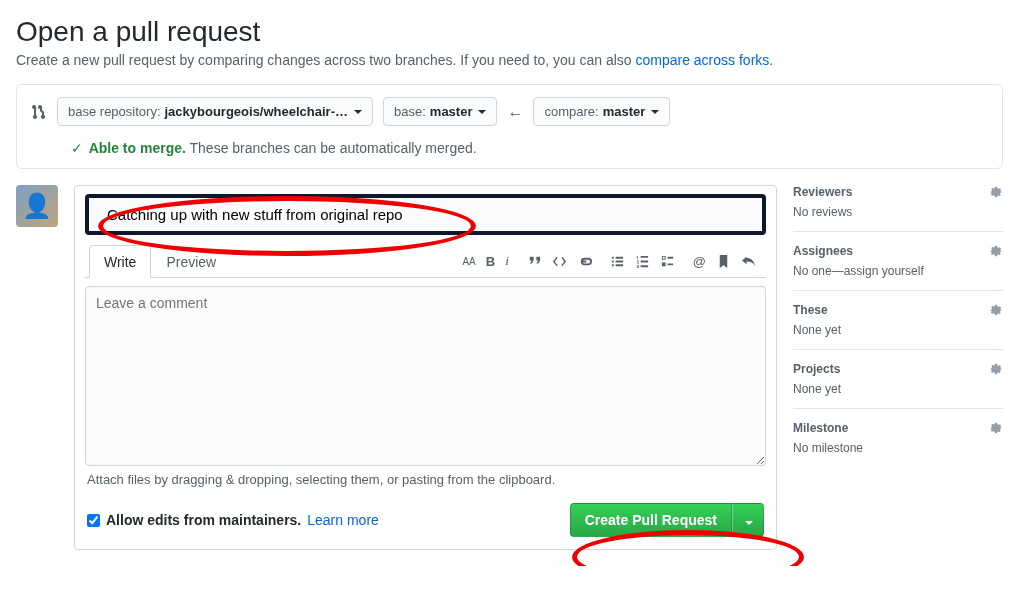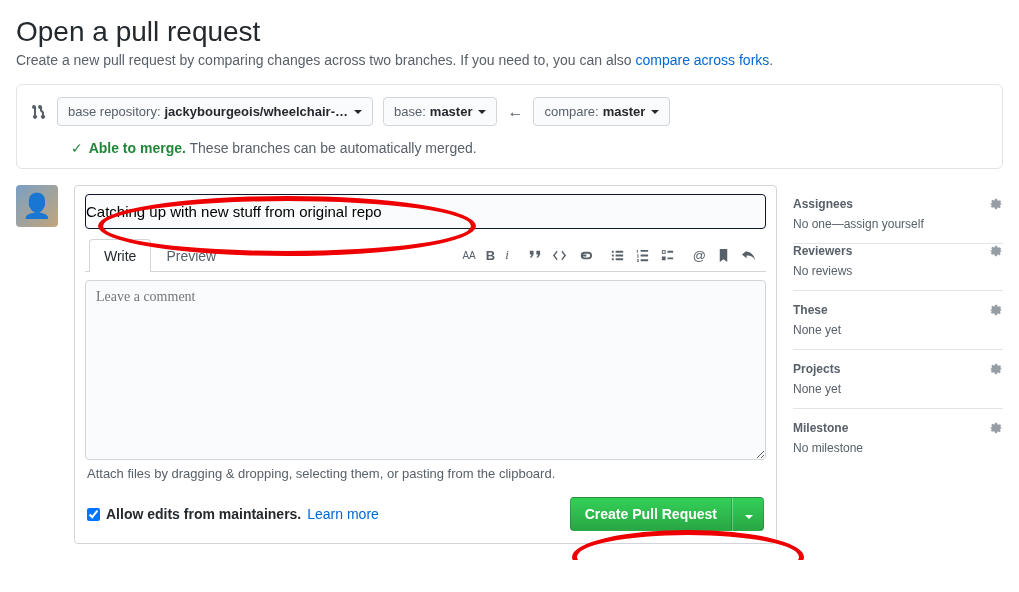--- a/index.html
+++ b/index.html
@@ -64,23 +64,23 @@
     flex-shrink: 0;
     overflow: hidden;
     display:flex; align-items:center; justify-content:center;
     font-size:24px;
   }
   .form-col { flex: 1; min-width: 0; }
   .form-card { border: 1px solid #d1d5da; border-radius: 4px; }
   .form-inner { padding: 8px 10px; }
   .title-input {
     width: 100%;
-    padding: 8px 0;
+    padding: 8px 18px;
     font-size: 15px;
-    border: 1px solid #0f172a;
+    border: 4px solid #0f172a;
     border-radius: 4px;
     background: #fafbfc;
     margin-bottom: 10px;
   }
   .tabbar {
     display: flex;
     align-items: center;
     border-bottom: 1px solid #d1d5da;
     padding: 0 4px;
   }
@@ -113,21 +113,21 @@
   .toolbar .txt { font-size: 13px; cursor:pointer; font-style: normal;}
   .comment-area {
     width: 100%;
     min-height: 180px;
     border: 1px solid #d1d5da;
     border-radius: 4px;
     padding: 8px 10px;
     font-size: 14px;
     resize: vertical;
     background: #fafbfc;
-    font-family: Liberation Serif, serif;
+    font-family: Liberation Sans, sans-serif;
     margin-top: 8px;
   }
   .attach-hint {
     font-size: 13px;
     color: #586069;
     padding: 6px 2px 0;
     border-top: 1px dashed #d1d5da00;
     margin-top: -4px;
   }
   .footer-row {
@@ -290,40 +290,40 @@
         </label>
         <div class="btn-group">
           <button class="btn-primary">Create Pull Request</button>
           <button class="btn-primary-caret"><span class="caret"></span></button>
         </div>
       </div>
     </div>
   </div>
 
   <div class="sidebar">
+    <div class="side-section" style="padding-top:0;">
+      <div class="side-head">
+        <span>Reviewers</span>
+        <svg class="gear" viewBox="0 0 16 16">
+              <path d="M8 5a3 3 0 1 0 0 6 3 3 0 0 0 0-6zm7 3l-1.6-.5-.4-1 .8-1.5-1.4-1.4-1.5.8-1-.4L9 2H7l-.5 1.6-1 .4-1.5-.8L2.6 4.6l.8 1.5-.4 1L1 8l1.6.5.4 1-.8 1.5 1.4 1.4 1.5-.8 1 .4L7 14h2l.5-1.6 1-.4 1.5.8 1.4-1.4-.8-1.5.4-1L15 8z"></path>
+            </svg>
+      </div>
+      <div class="side-body">No reviews</div>
+    </div>
     <div class="side-section">
       <div class="side-head">
         <span>Assignees</span>
         <svg class="gear" viewBox="0 0 16 16">
               <path d="M8 5a3 3 0 1 0 0 6 3 3 0 0 0 0-6zm7 3l-1.6-.5-.4-1 .8-1.5-1.4-1.4-1.5.8-1-.4L9 2H7l-.5 1.6-1 .4-1.5-.8L2.6 4.6l.8 1.5-.4 1L1 8l1.6.5.4 1-.8 1.5 1.4 1.4 1.5-.8 1 .4L7 14h2l.5-1.6 1-.4 1.5.8 1.4-1.4-.8-1.5.4-1L15 8z"></path>
             </svg>
       </div>
       <div class="side-body">
         <span>No one—assign yourself</span>
       </div>
     </div>
-    <div class="side-section" style="padding-top:0;">
-      <div class="side-head">
-        <span>Reviewers</span>
-        <svg class="gear" viewBox="0 0 16 16">
-              <path d="M8 5a3 3 0 1 0 0 6 3 3 0 0 0 0-6zm7 3l-1.6-.5-.4-1 .8-1.5-1.4-1.4-1.5.8-1-.4L9 2H7l-.5 1.6-1 .4-1.5-.8L2.6 4.6l.8 1.5-.4 1L1 8l1.6.5.4 1-.8 1.5 1.4 1.4 1.5-.8 1 .4L7 14h2l.5-1.6 1-.4 1.5.8 1.4-1.4-.8-1.5.4-1L15 8z"></path>
-            </svg>
-      </div>
-      <div class="side-body">No reviews</div>
-    </div>
     <div class="side-section">
       <div class="side-head">
         <span>These</span>
         <svg class="gear" viewBox="0 0 16 16">
               <path d="M8 5a3 3 0 1 0 0 6 3 3 0 0 0 0-6zm7 3l-1.6-.5-.4-1 .8-1.5-1.4-1.4-1.5.8-1-.4L9 2H7l-.5 1.6-1 .4-1.5-.8L2.6 4.6l.8 1.5-.4 1L1 8l1.6.5.4 1-.8 1.5 1.4 1.4 1.5-.8 1 .4L7 14h2l.5-1.6 1-.4 1.5.8 1.4-1.4-.8-1.5.4-1L15 8z"></path>
             </svg>
       </div>
       <div class="side-body">None yet</div>
     </div>
     <div class="side-section">

